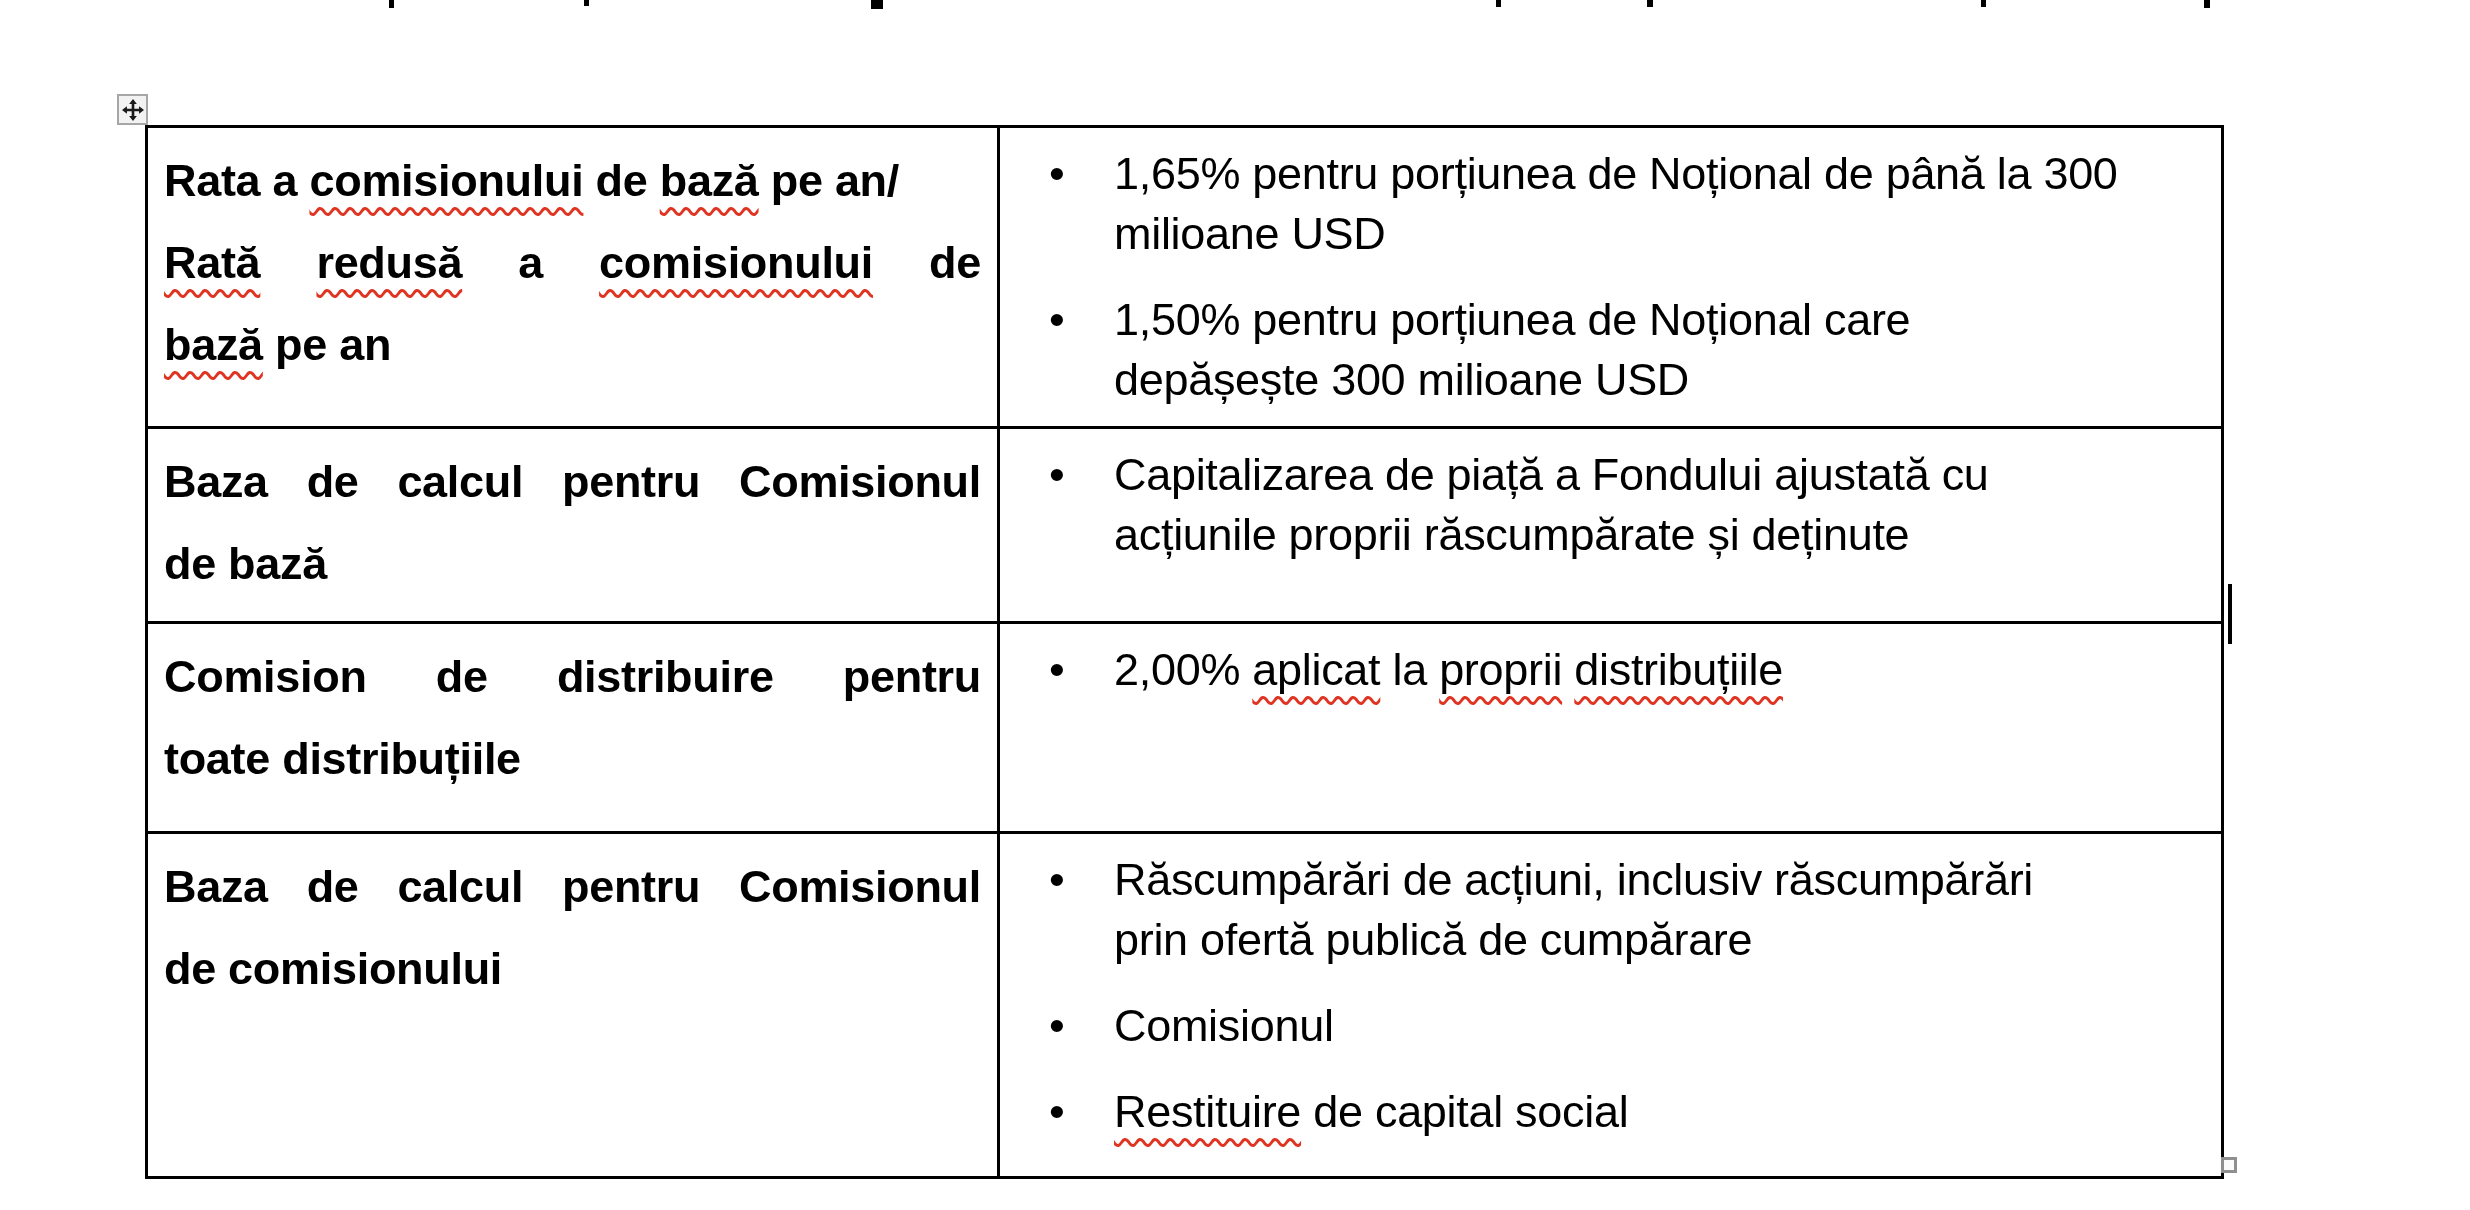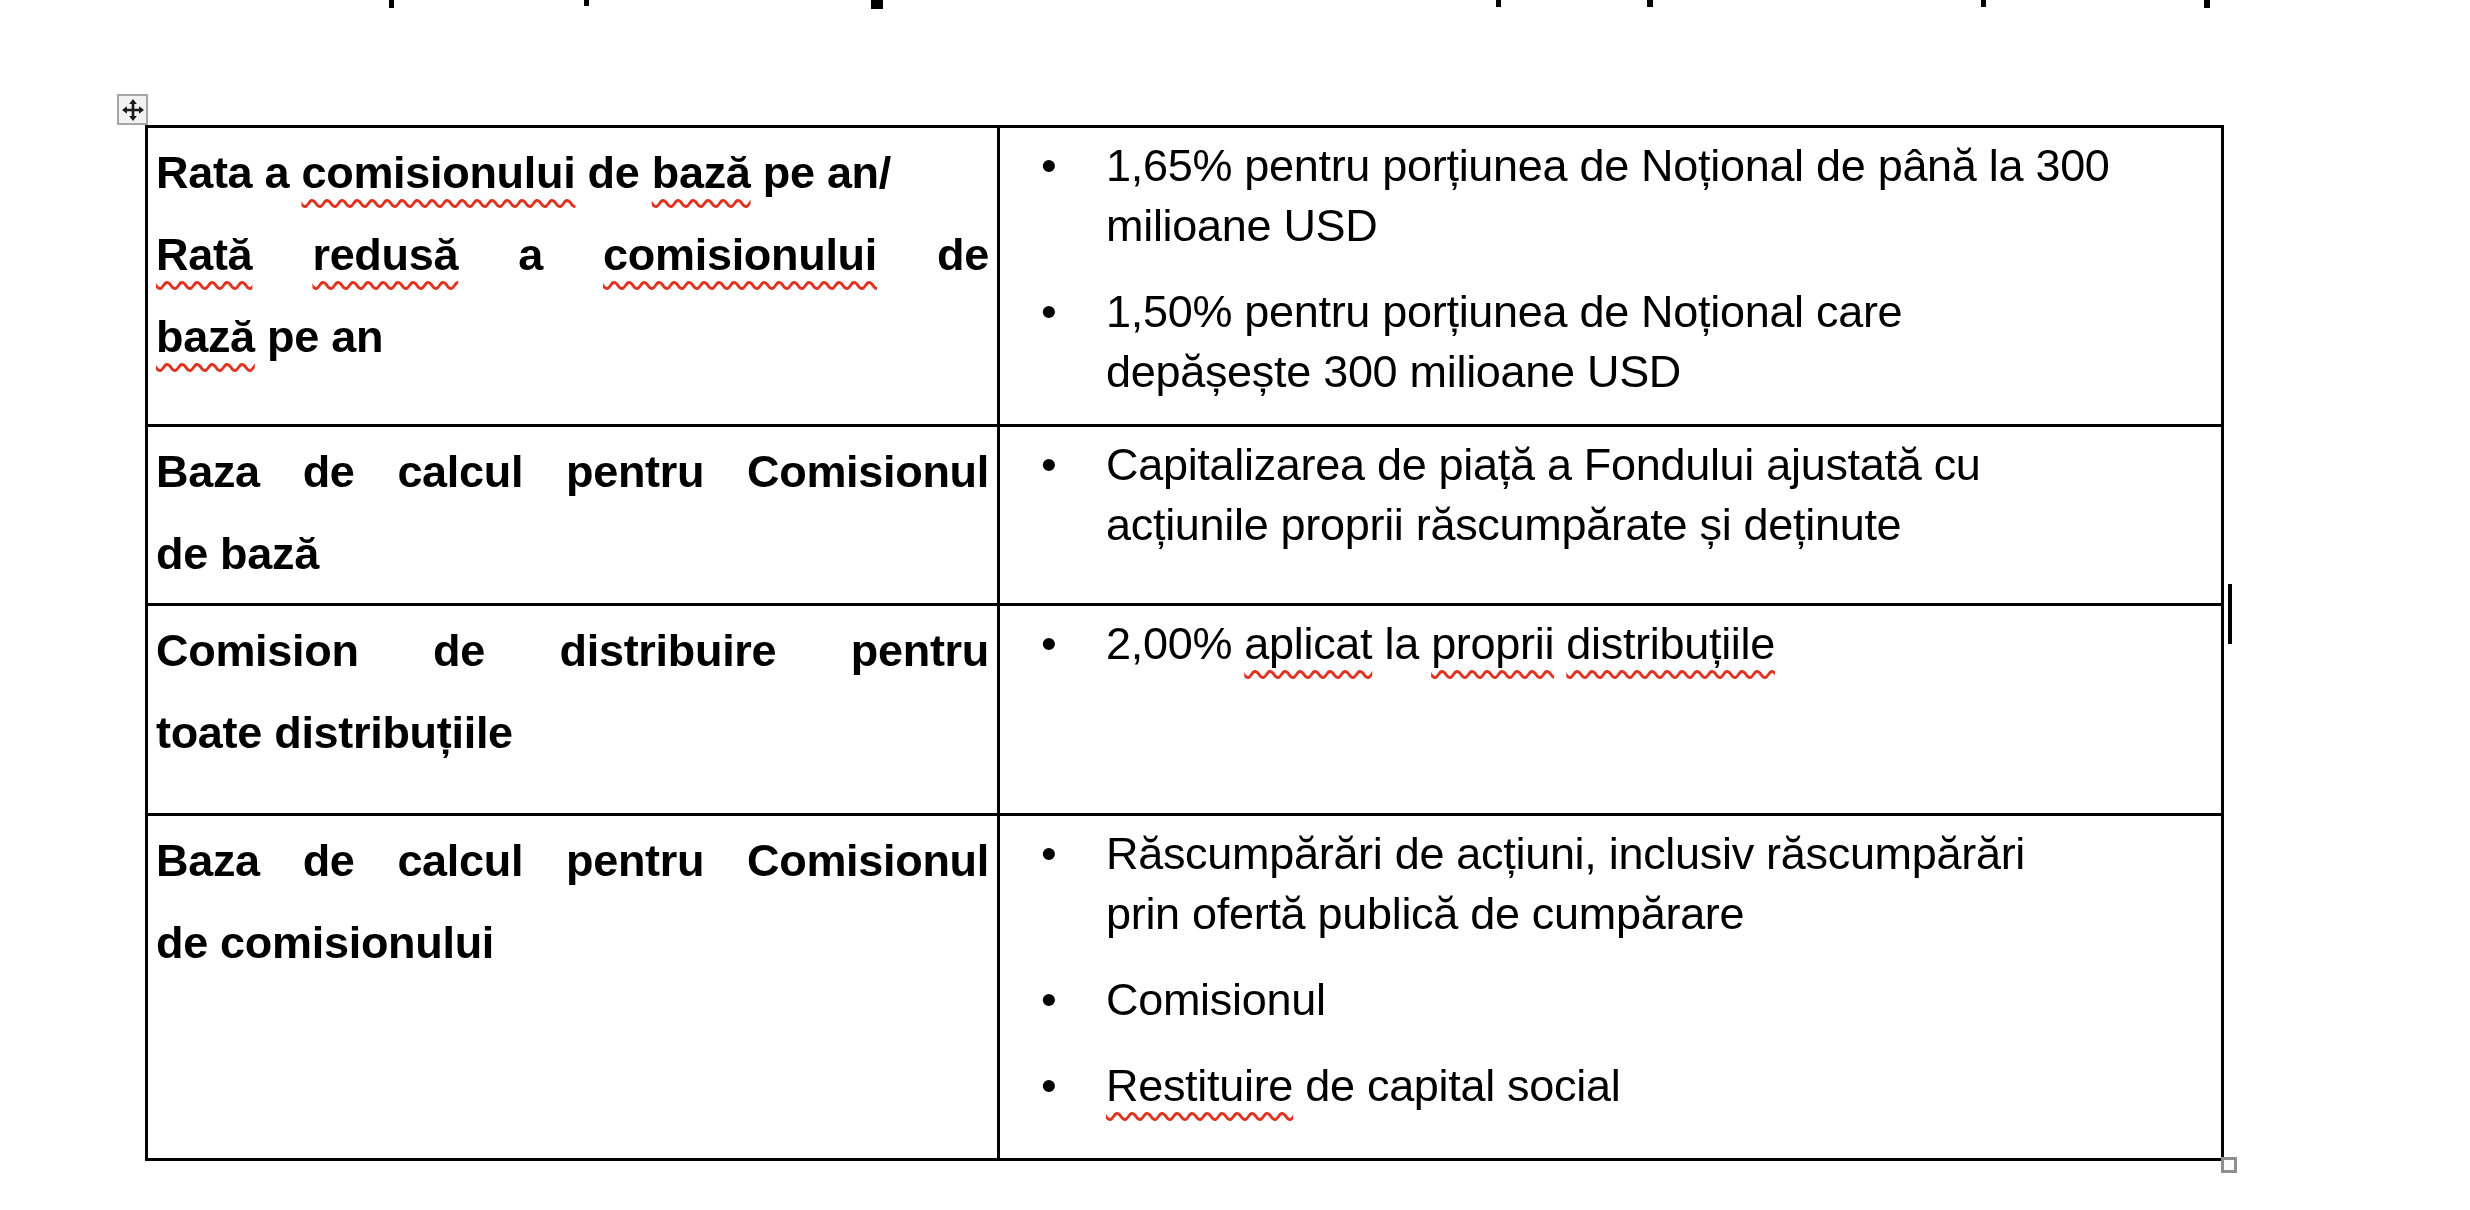--- a/index.html
+++ b/index.html
@@ -17,21 +17,21 @@
     position:absolute;left:117px;top:94px;width:31px;height:31px;
     background:#f2f2f2;border:2px solid #a6a6a6;box-sizing:border-box;
     display:flex;align-items:center;justify-content:center;cursor:move;
   }
 
   
   .doc-table{
     position:absolute;left:145px;top:125px;width:2076px;
     border-collapse:collapse;table-layout:fixed;background:#fff;
   }
-  .doc-table td{border:3px solid #000;vertical-align:top;padding:8px;}
+  .doc-table td{border:3px solid #000;vertical-align:top;padding:16px;}
 
   .lc{font-weight:700;font-size:45px;letter-spacing:-0.3px;padding:0 20px 0 26px;}
   .lc .line{line-height:82px;}
   .lc .line:first-child{margin-top:-4px;}
   .stretch{text-align:justify;text-align-last:justify;}
   .plain{white-space:nowrap;}
 
   .rc{font-size:45px;letter-spacing:-0.3px;padding:8px 10px 0 0;}
   .bullet{position:relative;margin:0 0 26px 0;}
   .bullet:last-child{margin-bottom:0;}

